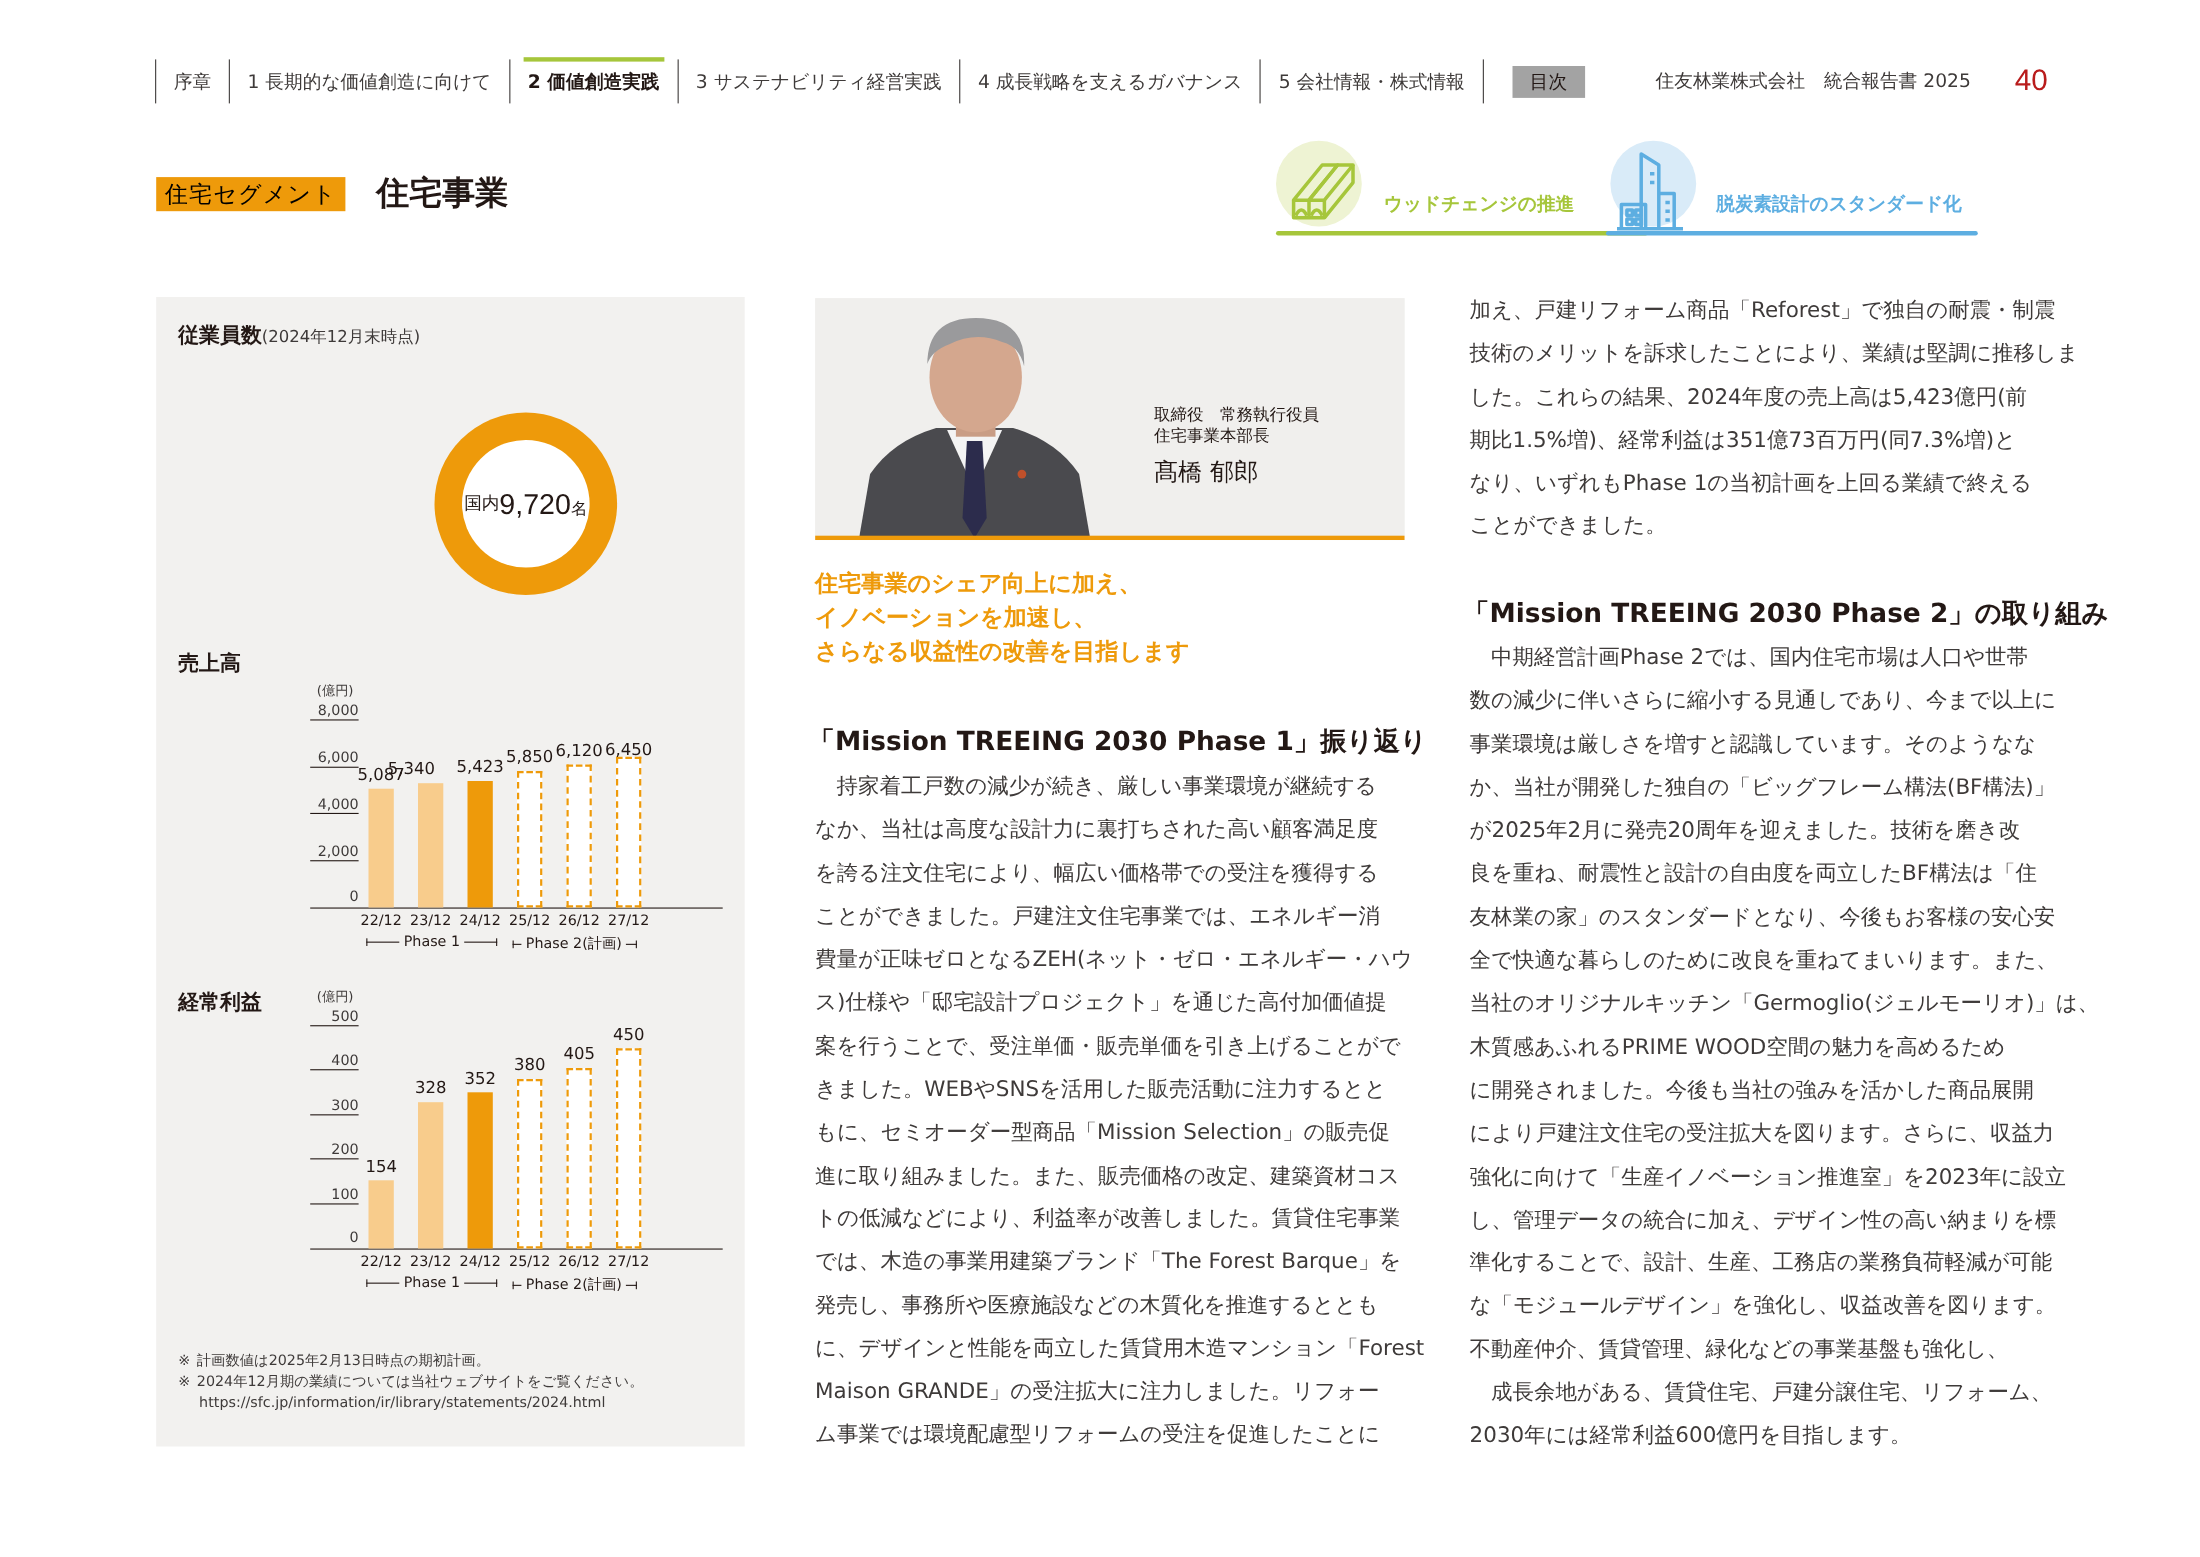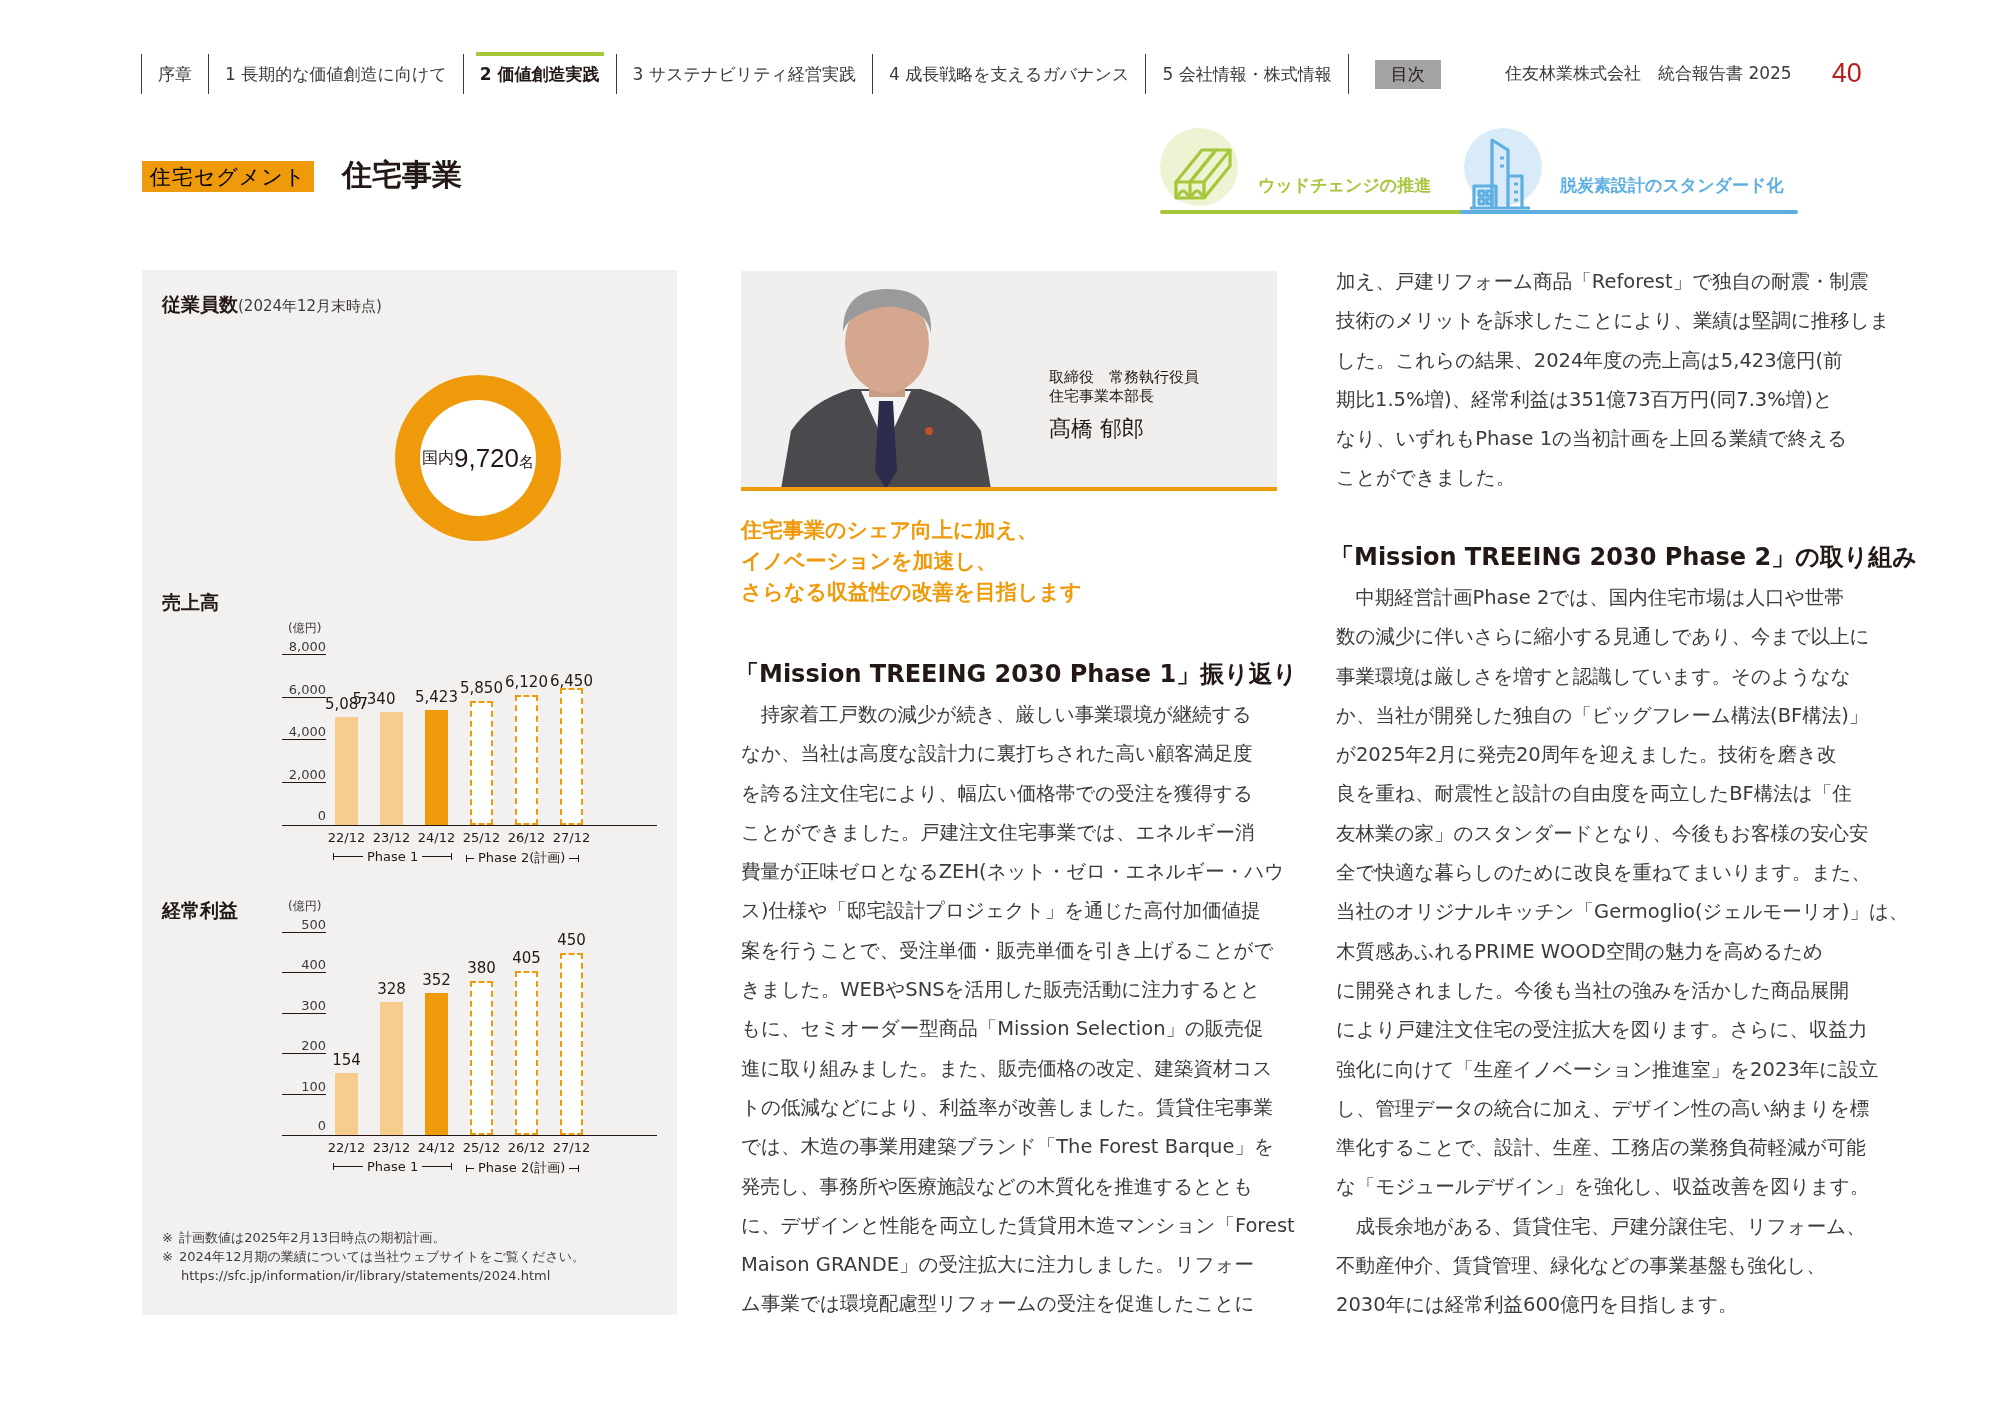--- a/index.html
+++ b/index.html
@@ -304,16 +304,16 @@
     <span class="ln">友林業の家」のスタンダードとなり、今後もお客様の安心安</span>
     <span class="ln">全で快適な暮らしのために改良を重ねてまいります。また、</span>
     <span class="ln">当社のオリジナルキッチン「Germoglio(ジェルモーリオ)」は、</span>
     <span class="ln">木質感あふれるPRIME WOOD空間の魅力を高めるため</span>
     <span class="ln">に開発されました。今後も当社の強みを活かした商品展開</span>
     <span class="ln">により戸建注文住宅の受注拡大を図ります。さらに、収益力</span>
     <span class="ln">強化に向けて「生産イノベーション推進室」を2023年に設立</span>
     <span class="ln">し、管理データの統合に加え、デザイン性の高い納まりを標</span>
     <span class="ln">準化することで、設計、生産、工務店の業務負荷軽減が可能</span>
     <span class="ln">な「モジュールデザイン」を強化し、収益改善を図ります。</span>
+    <span class="ln">不動産仲介、賃貸管理、緑化などの事業基盤も強化し、</span>
     <span class="ln">　成長余地がある、賃貸住宅、戸建分譲住宅、リフォーム、</span>
-    <span class="ln">不動産仲介、賃貸管理、緑化などの事業基盤も強化し、</span>
     <span class="ln">2030年には経常利益600億円を目指します。</span>
   </div>
 
 </body></html>

